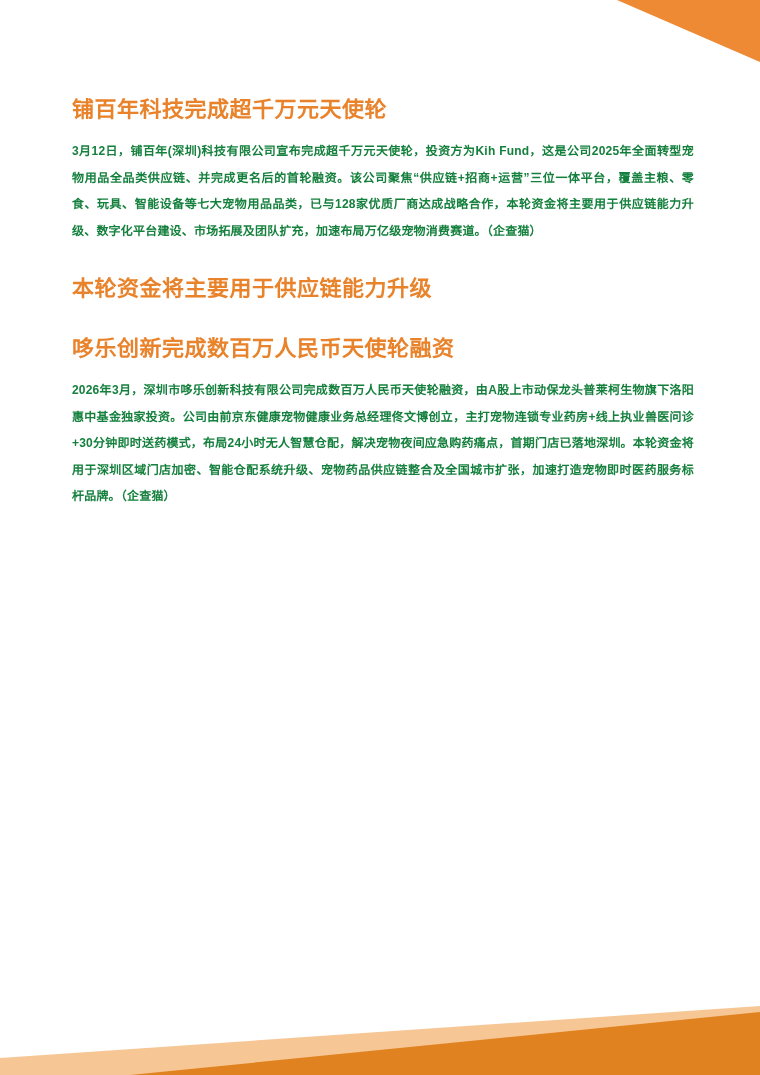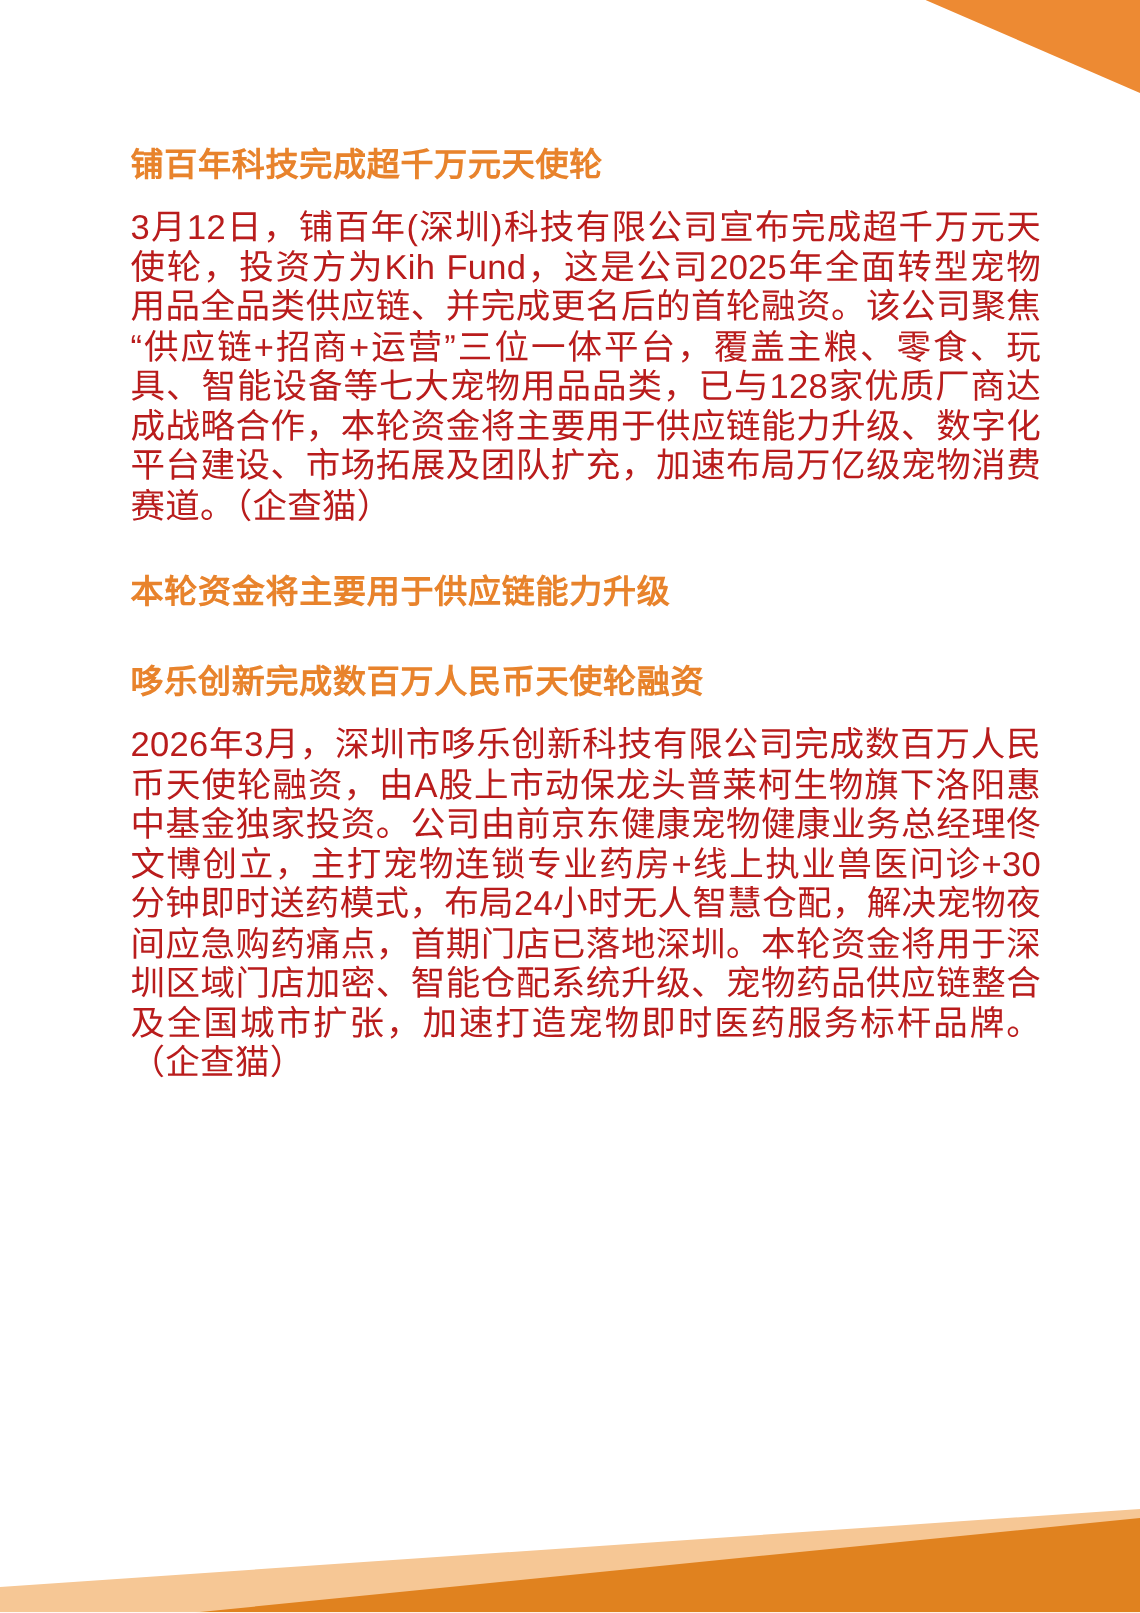--- a/index.html
+++ b/index.html
@@ -7,37 +7,38 @@
     position:relative;
     width:760px;height:1075px;
     background:#ffffff;
     overflow:hidden;
     font-family:"Liberation Sans","DejaVu Sans",sans-serif;
   }
   .content{
     position:absolute;
     left:72px;right:66px;top:95px;
   }
-  .article{margin:0 0 30px 15px;}
+  .article{margin:0 0 30px 0;}
   .article-title{
     margin:0 0 13px 0;
     font-size:22px;
     line-height:30px;
     font-weight:700;
     color:#E8832C;
     letter-spacing:0.5px;
   }
   .article-body{
     margin:0;
-    font-size:23px;
+    font-size:12px;
     line-height:26.5px;
-    color:#b91c1c;
+    color:#15803d;
     text-align:justify;
     text-justify:inter-ideograph;
     letter-spacing:0.2px;
+    font-weight:bold;
   }
   .corner-decor{
     position:absolute;top:0;right:0;display:block;
   }
   .bottom-decor{
     position:absolute;bottom:0;left:0;display:block;
   }
 </style>
 </head>
 <body>

